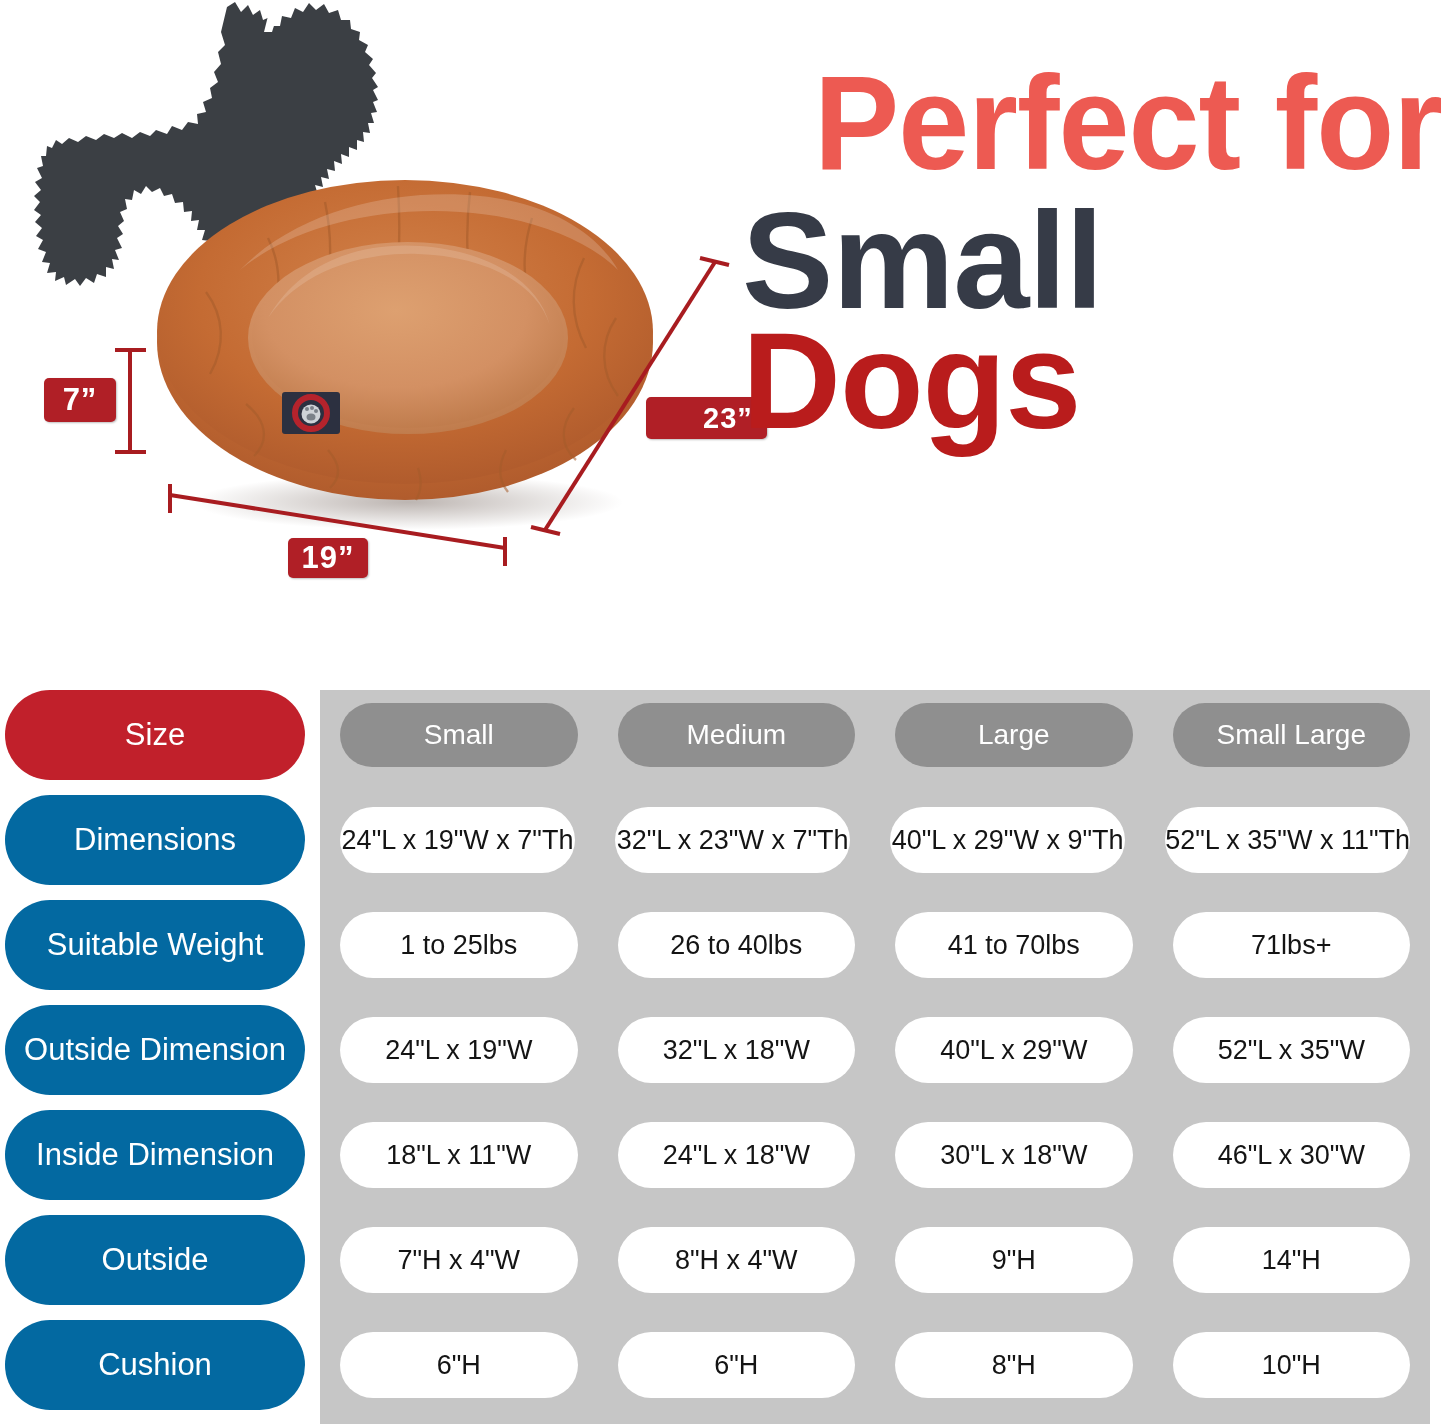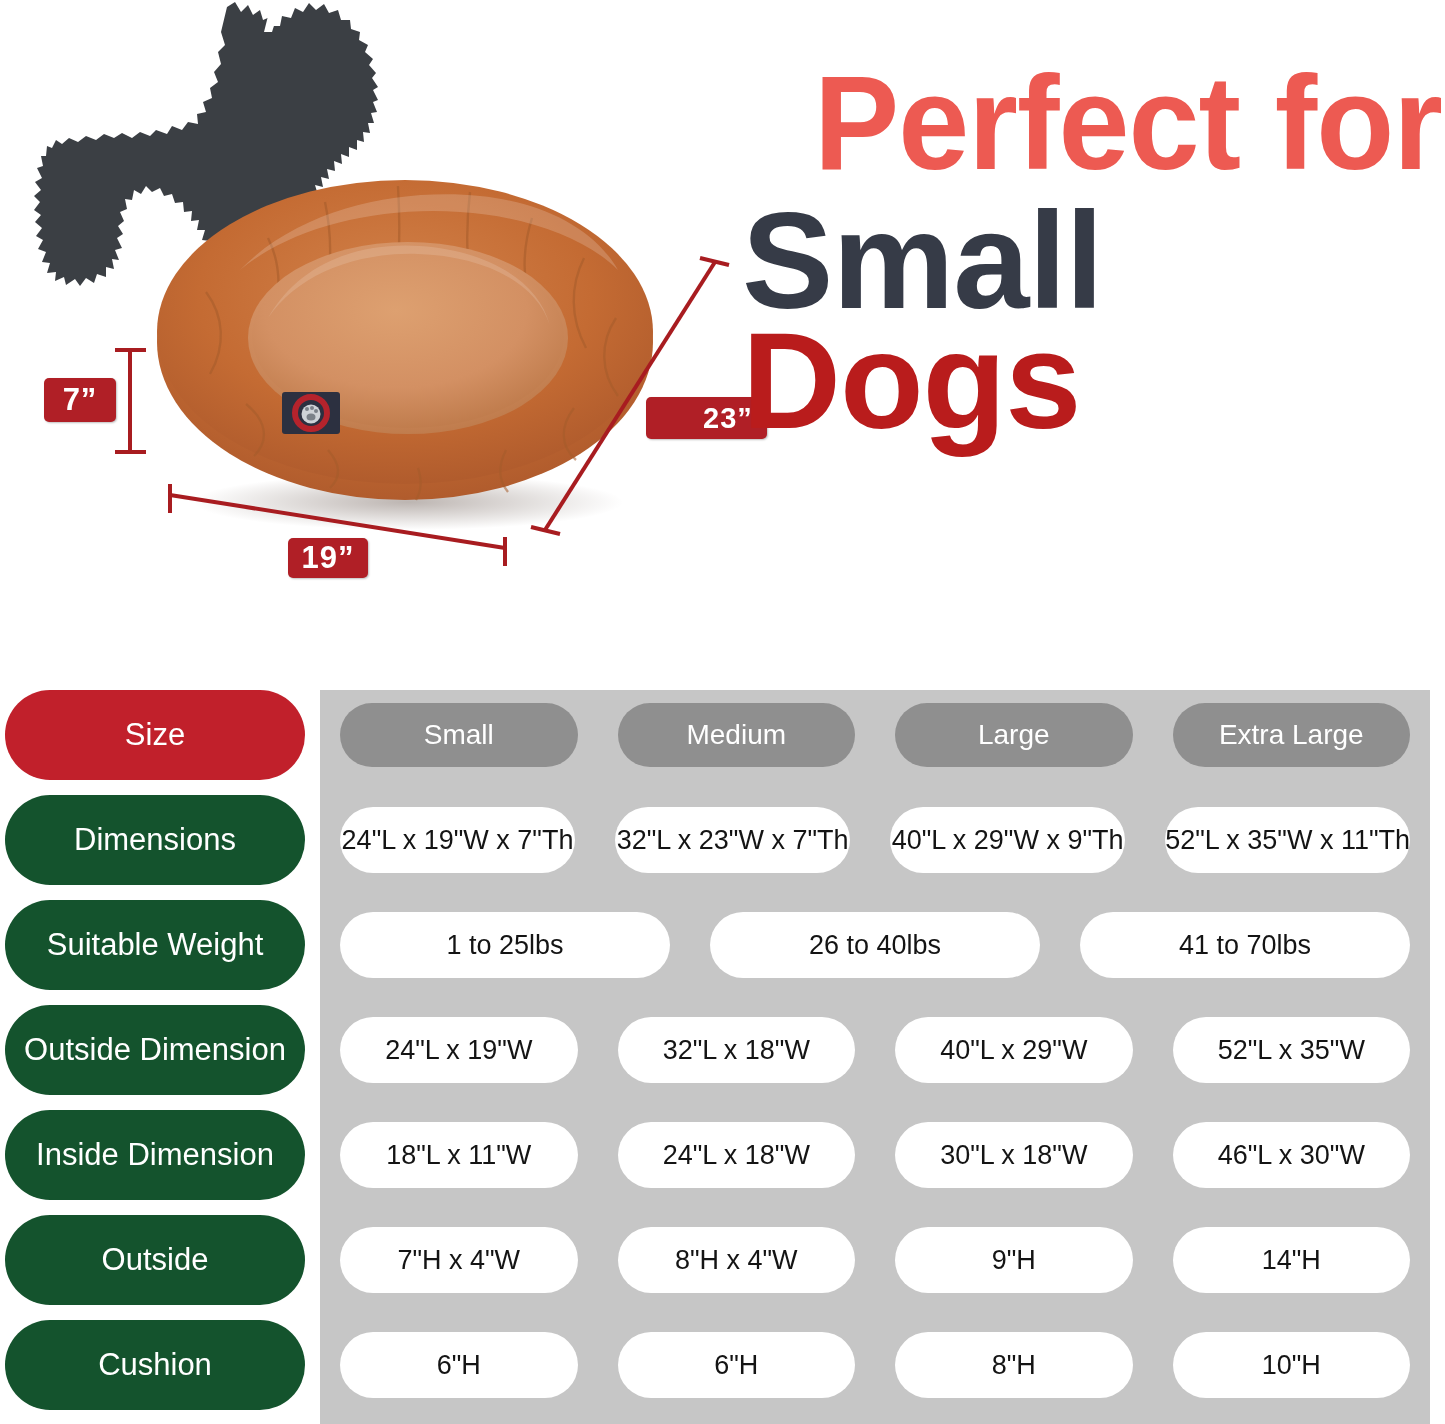--- a/index.html
+++ b/index.html
@@ -37,21 +37,21 @@
   #badge-7{left:44px;top:378px;width:72px;height:44px;font-size:31px;}
   #badge-19{left:288px;top:538px;width:80px;height:40px;font-size:31px;}
   #badge-23{left:646px;top:397px;width:78px;height:42px;font-size:29px;padding-left:43px;}
 
   
   #spec-table{position:absolute;left:0;top:672px;width:1326px;height:752px;}
   #table-bg{position:absolute;left:320px;top:18px;width:1110px;height:734px;background:#c6c6c6;}
 
   #label-col{position:absolute;left:5px;top:18px;width:302px;}
   .row-label{
-    width:300px;height:90px;background:#14532d;border-radius:45px;
+    width:300px;height:90px;background:#0369a1;border-radius:45px;
     color:#fff;font-size:31px;display:flex;align-items:center;justify-content:center;
     margin-bottom:15px;text-align:center;
   }
   .row-label.hdr{background:#c1202b;}
 
   #grid{position:absolute;left:320px;top:18px;width:1110px;}
   .trow{display:flex;height:90px;margin-bottom:15px;align-items:center;}
   .cell{
     flex:1;margin:0 20px;height:66px;border-radius:33px;background:#ffffff;
     display:flex;align-items:center;justify-content:center;
@@ -187,34 +187,35 @@
     <div class="row-label">Outside</div>
     <div class="row-label">Cushion</div>
   </div>
 
   <div id="grid">
 
     <div class="trow header">
       <div class="cell">Small</div>
       <div class="cell">Medium</div>
       <div class="cell">Large</div>
-      <div class="cell">Extra Large</div>
+      <div class="cell">Small Large</div>
     </div>
 
     <div class="trow">
       <div class="cell">24"L x 19"W x 7"Th</div>
       <div class="cell">32"L x 23"W x 7"Th</div>
       <div class="cell">40"L x 29"W x 9"Th</div>
       <div class="cell">52"L x 35"W x 11"Th</div>
     </div>
 
     <div class="trow">
       <div class="cell">1 to 25lbs</div>
       <div class="cell">26 to 40lbs</div>
       <div class="cell">41 to 70lbs</div>
+      <div class="cell">71lbs+</div>
     </div>
 
     <div class="trow">
       <div class="cell">24"L x 19"W</div>
       <div class="cell">32"L x 18"W</div>
       <div class="cell">40"L x 29"W</div>
       <div class="cell">52"L x 35"W</div>
     </div>
 
     <div class="trow">

